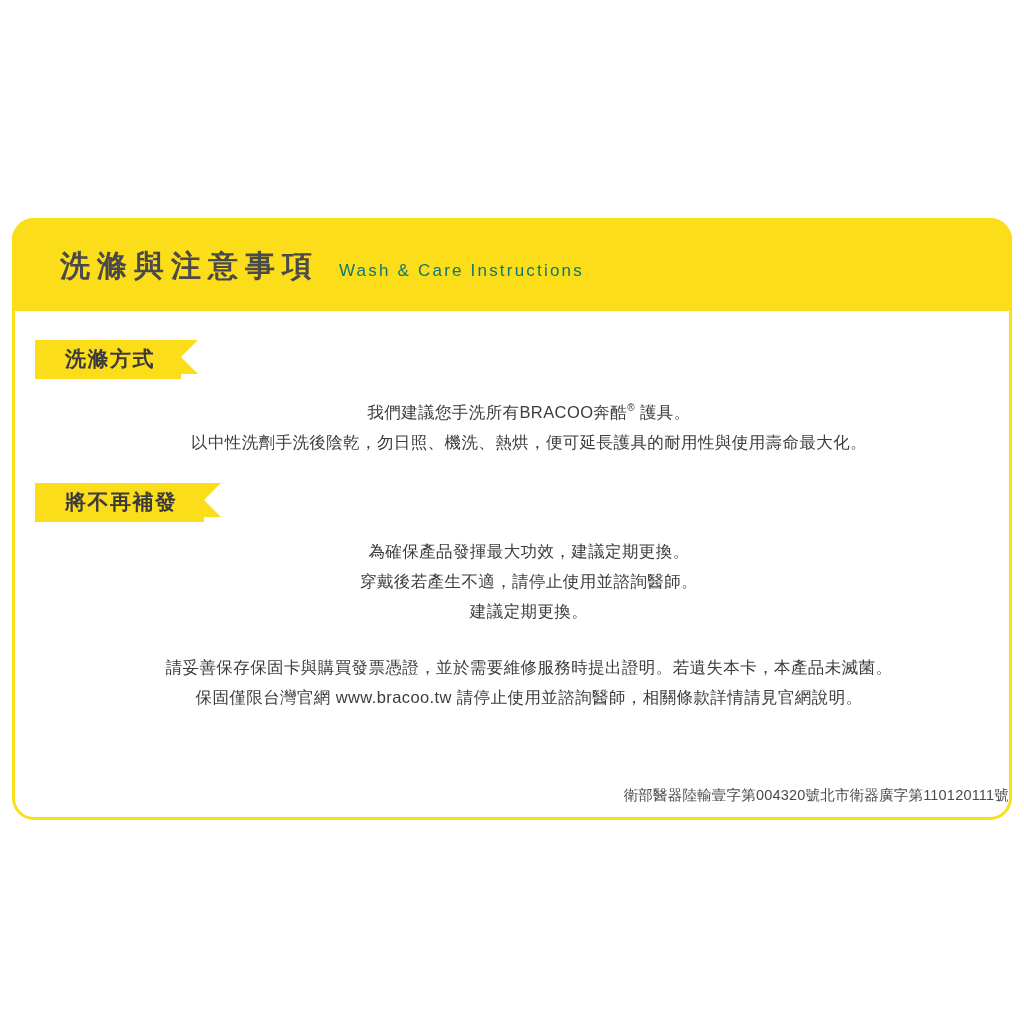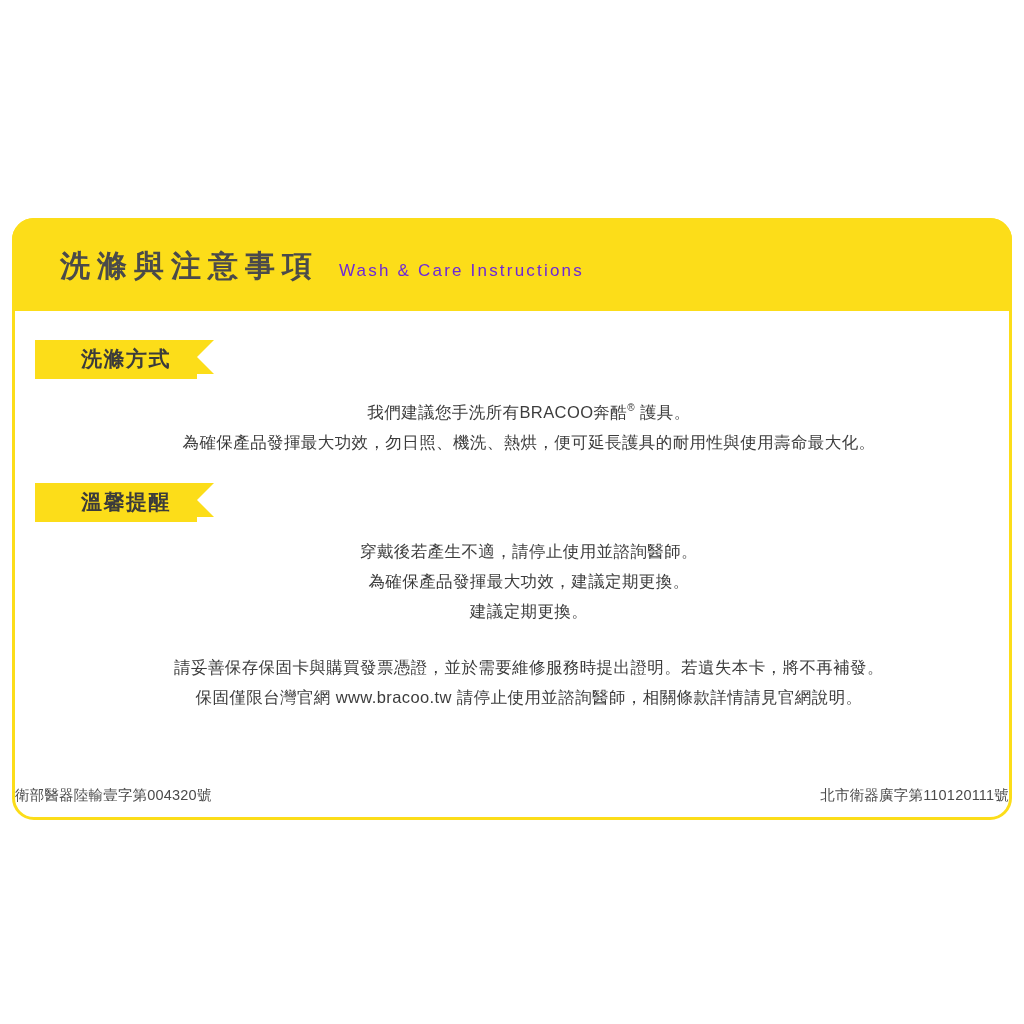--- a/index.html
+++ b/index.html
@@ -51,21 +51,21 @@
   .title-zh {
     font-size: 30px;
     font-weight: bold;
     letter-spacing: 7px;
     color: #4a4a4a;
     white-space: nowrap;
   }
   .title-en {
     font-size: 17px;
     letter-spacing: 2.2px;
-    color: #6d28d9;
+    color: #0f766e;
     margin-left: 20px;
     white-space: nowrap;
   }
 
   
   .content {
     position: absolute;
     left: 0;
     top: 93px;
     width: 100%;
@@ -74,21 +74,21 @@
 
   
   .section {
     position: relative;
     margin-top: 26px;
   }
   .ribbon {
     position: relative;
     display: inline-block;
     background: #fcdd19;
-    padding: 5px 26px 6px 46px;
+    padding: 5px 26px 6px 30px;
     margin-left: 20px;
   }
   .ribbon::after {
     content: "";
     position: absolute;
     right: -17px;
     top: 0;
     width: 0;
     height: 0;
     border-top: 17px solid #fcdd19;
@@ -121,21 +121,21 @@
     vertical-align: super;
   }
 
   
   .footnotes {
     position: absolute;
     left: 0;
     top: 565px;
     width: 100%;
     display: flex;
-    justify-content: space-between;
+    justify-content: flex-end;
   }
   .footnote {
     font-size: 14.5px;
     color: #4a4a4a;
     letter-spacing: 0.2px;
     white-space: nowrap;
   }
 </style>
 </head>
 <body>
@@ -150,38 +150,38 @@
   </div>
 
   <div class="content">
 
     <div class="section">
       <div class="ribbon">
         <span class="ribbon-text">洗滌方式</span>
       </div>
       <div class="body-lines">
         <div class="body-line">我們建議您手洗所有BRACOO奔酷<span class="sup">®</span> 護具。</div>
-        <div class="body-line">為確保產品發揮最大功效，勿日照、機洗、熱烘，便可延長護具的耐用性與使用壽命最大化。</div>
+        <div class="body-line">以中性洗劑手洗後陰乾，勿日照、機洗、熱烘，便可延長護具的耐用性與使用壽命最大化。</div>
       </div>
     </div>
 
     <div class="section">
       <div class="ribbon">
-        <span class="ribbon-text">溫馨提醒</span>
+        <span class="ribbon-text">將不再補發</span>
       </div>
       <div class="body-lines">
+        <div class="body-line">為確保產品發揮最大功效，建議定期更換。</div>
         <div class="body-line">穿戴後若產生不適，請停止使用並諮詢醫師。</div>
-        <div class="body-line">為確保產品發揮最大功效，建議定期更換。</div>
         <div class="body-line">建議定期更換。</div>
       </div>
     </div>
 
     <div class="section">
       <div class="body-lines">
-        <div class="body-line">請妥善保存保固卡與購買發票憑證，並於需要維修服務時提出證明。若遺失本卡，將不再補發。</div>
+        <div class="body-line">請妥善保存保固卡與購買發票憑證，並於需要維修服務時提出證明。若遺失本卡，本產品未滅菌。</div>
         <div class="body-line">保固僅限台灣官網 www.bracoo.tw 請停止使用並諮詢醫師，相關條款詳情請見官網說明。</div>
       </div>
     </div>
 
   </div>
 
   <div class="footnotes">
     <span class="footnote">衛部醫器陸輸壹字第004320號</span>
     <span class="footnote">北市衛器廣字第110120111號</span>
   </div>

